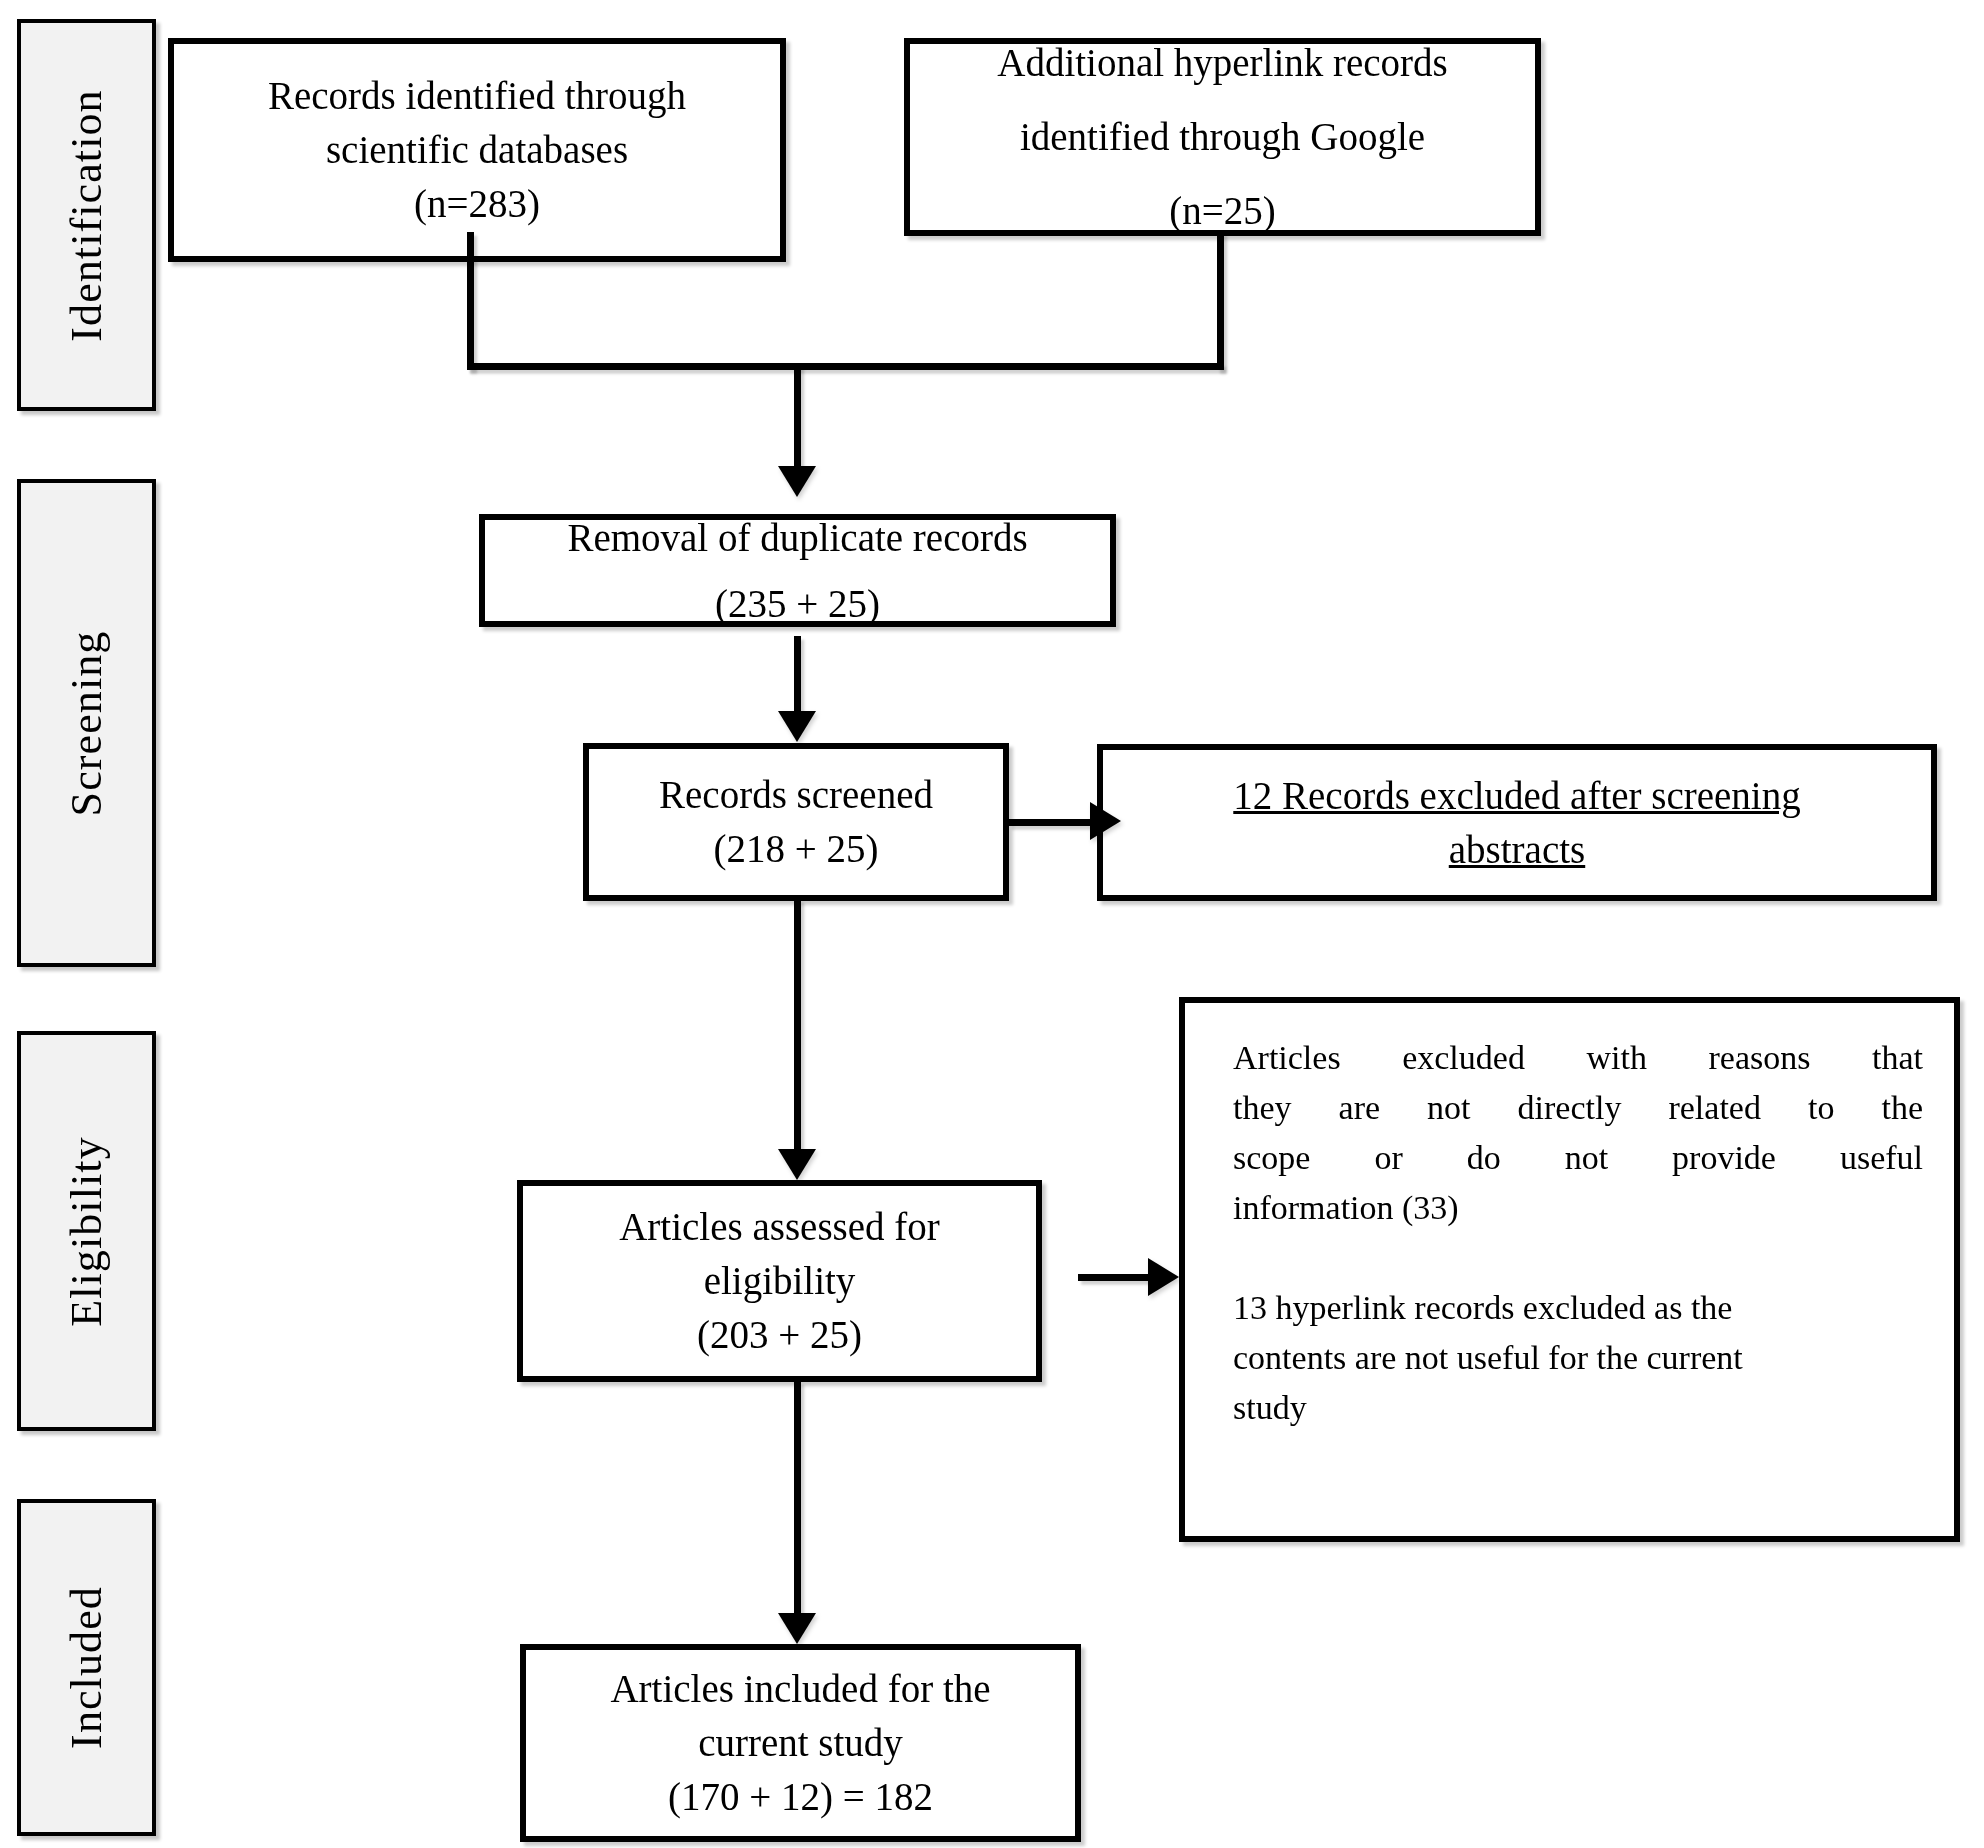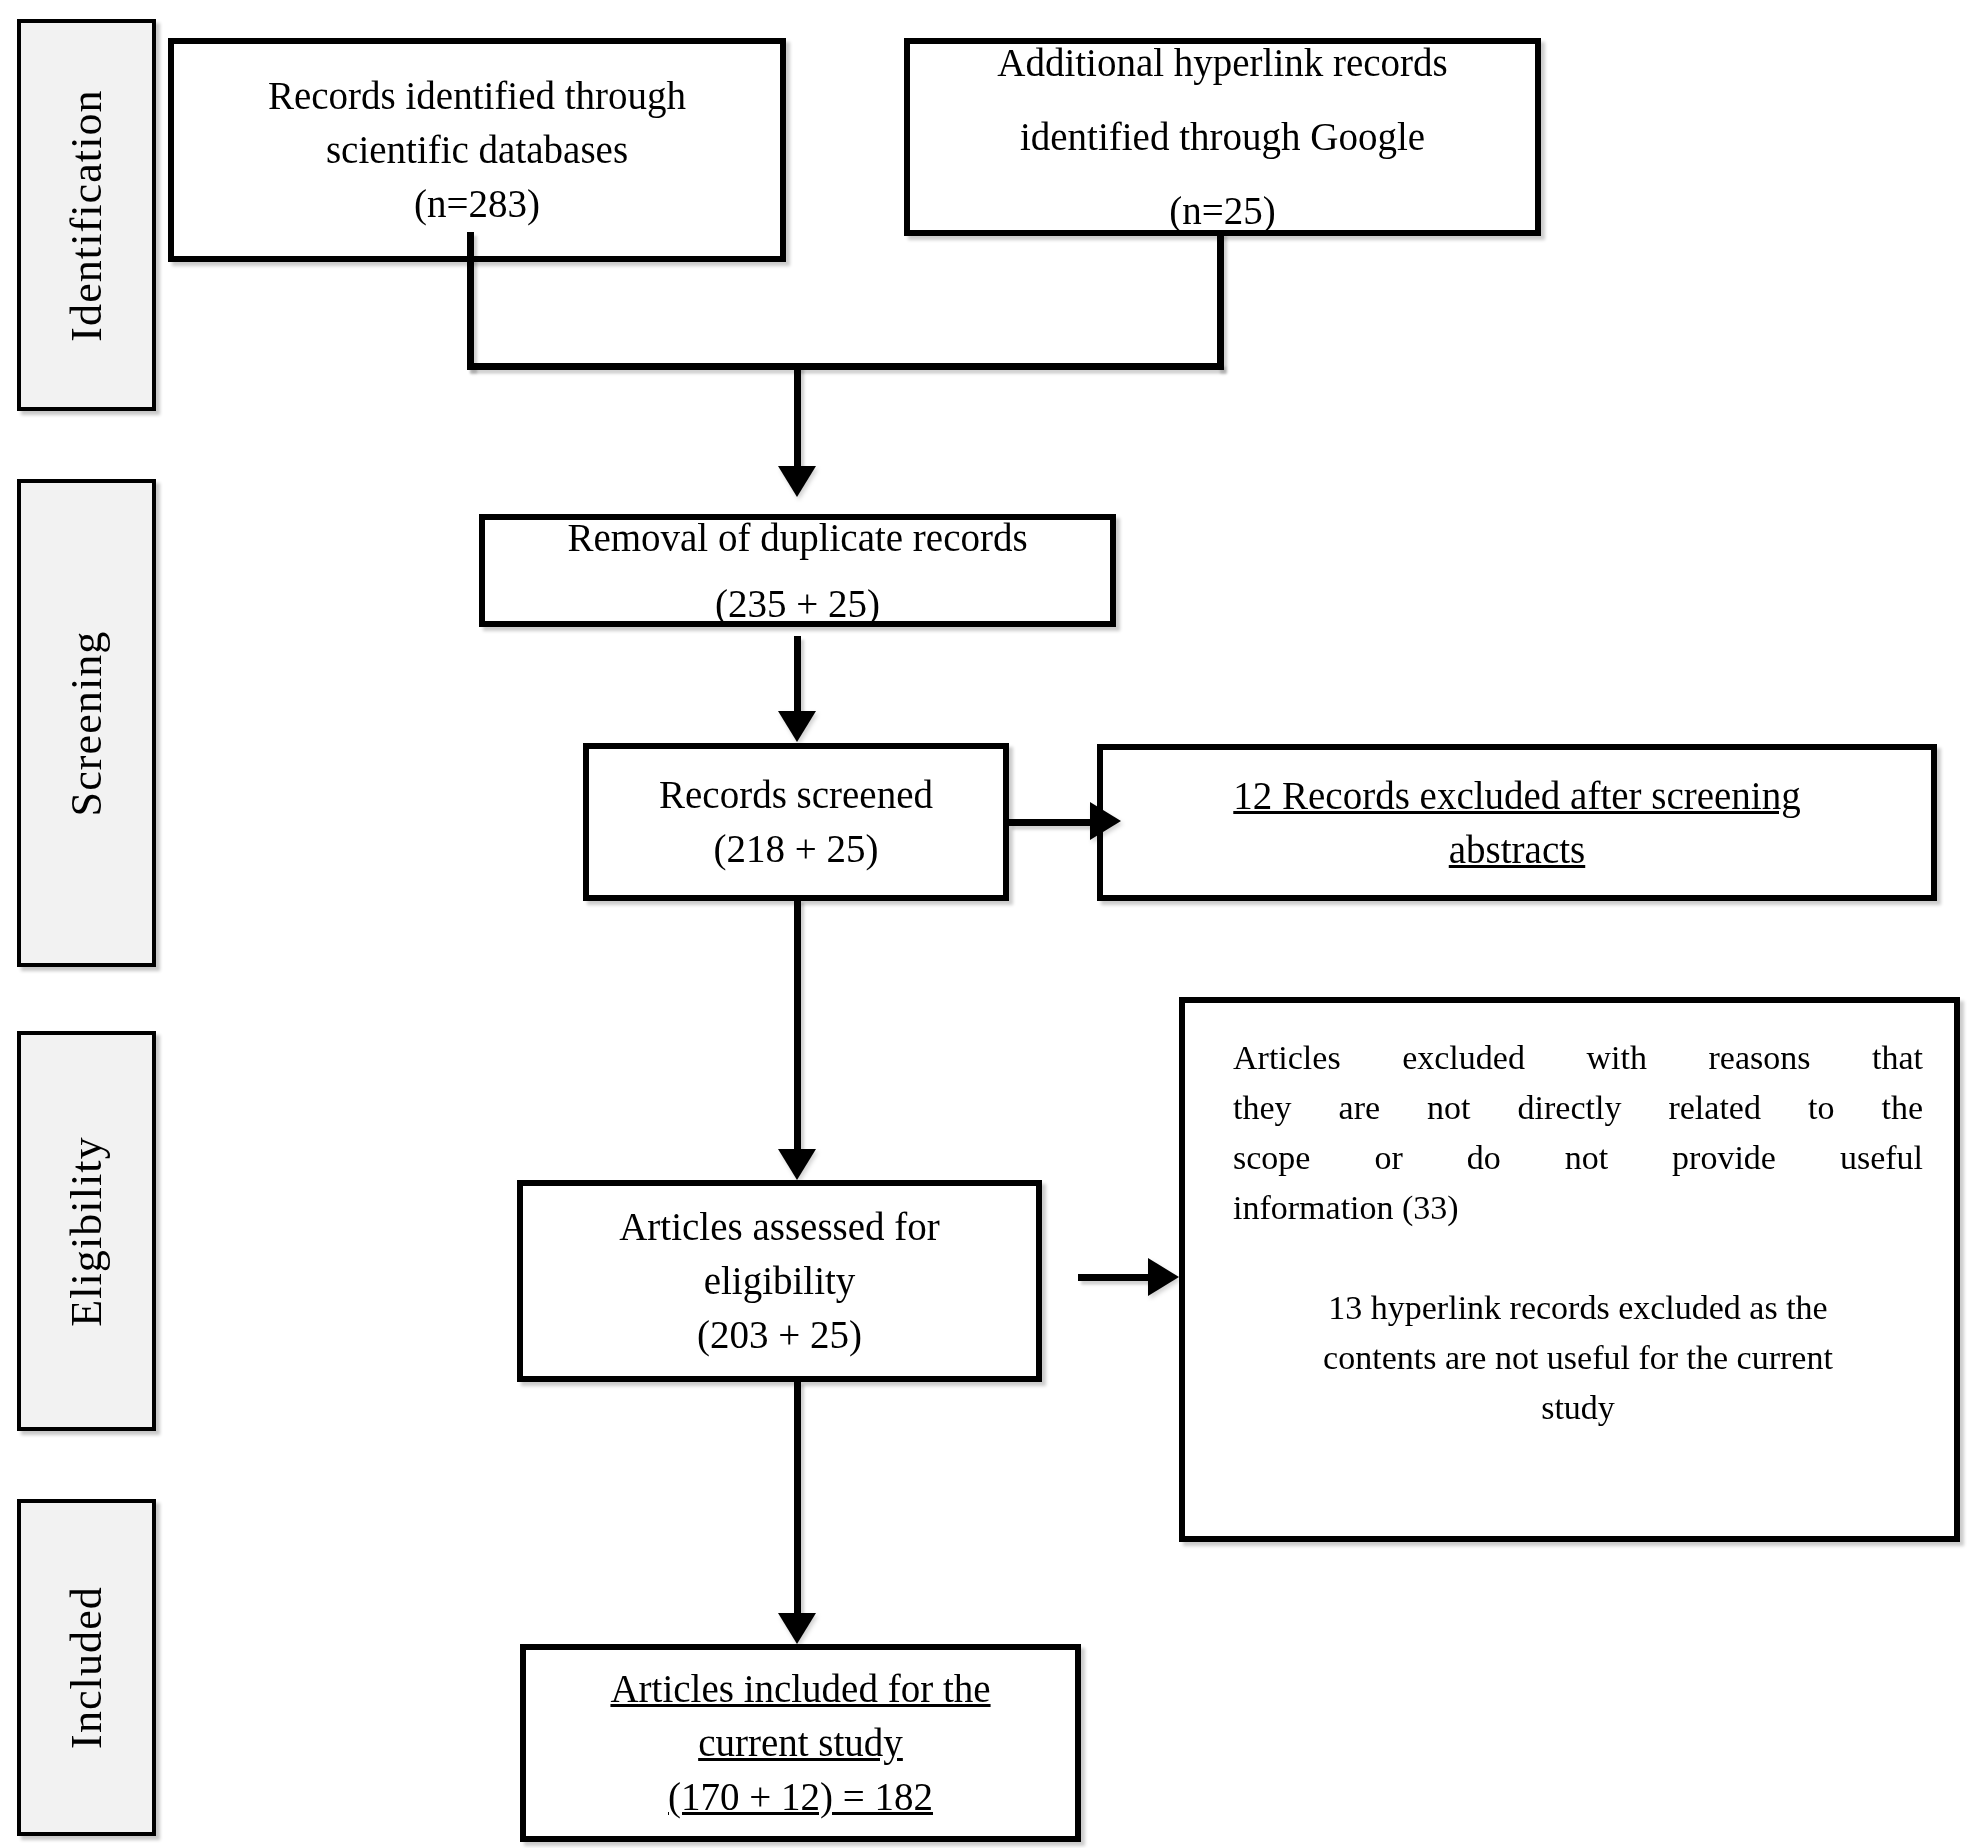--- a/index.html
+++ b/index.html
@@ -48,21 +48,21 @@
   
   .gbox {
     justify-content: flex-start;
     align-items: stretch;
     text-align: left;
     padding: 30px 31px;
     font-size: 34px; line-height: 50px;
   }
   .gbox .jline { text-align: justify; text-align-last: justify; }
   .gbox .lline { text-align: left; }
-  .gbox .cline { text-align: center; }
+  .gbox .cline { text-align: left; }
   .gbox .p2 { margin-top: 50px; }
 
   
   .vline, .hline {
     position: absolute;
     background: var(--line-color, #000);
     box-shadow: 3.2px 3.8px 2.7px rgba(0,0,0,0.18);
   }
   .ah-down {
     position: absolute; width: 0; height: 0;
@@ -137,21 +137,21 @@
       <div class="jline">scope or do not provide useful</div>
       <div class="lline">information (33)</div>
     </div>
     <div class="p2">
       <div class="cline">13 hyperlink records excluded as the</div>
       <div class="cline">contents are not useful for the current</div>
       <div class="cline">study</div>
     </div>
   </div>
 
-  <div class="fbox" style="left:520px;top:1644px;width:561px;height:198px;text-decoration:underline;">
+  <div class="fbox" style="left:520px;top:1644px;width:561px;height:198px;">
     <div>Articles included for the</div>
     <div>current study</div>
     <div>(170 + 12) = 182</div>
   </div>
 
   <div class="vline" style="left:467px;top:232px;width:6.5px;height:138px;"></div>
   <div class="vline" style="left:1217px;top:232px;width:6.5px;height:138px;"></div>
   <div class="hline" style="left:467px;top:363px;width:756px;height:6.5px;"></div>
 
   <div class="vline" style="left:794px;top:363px;width:6.5px;height:103px;"></div>

